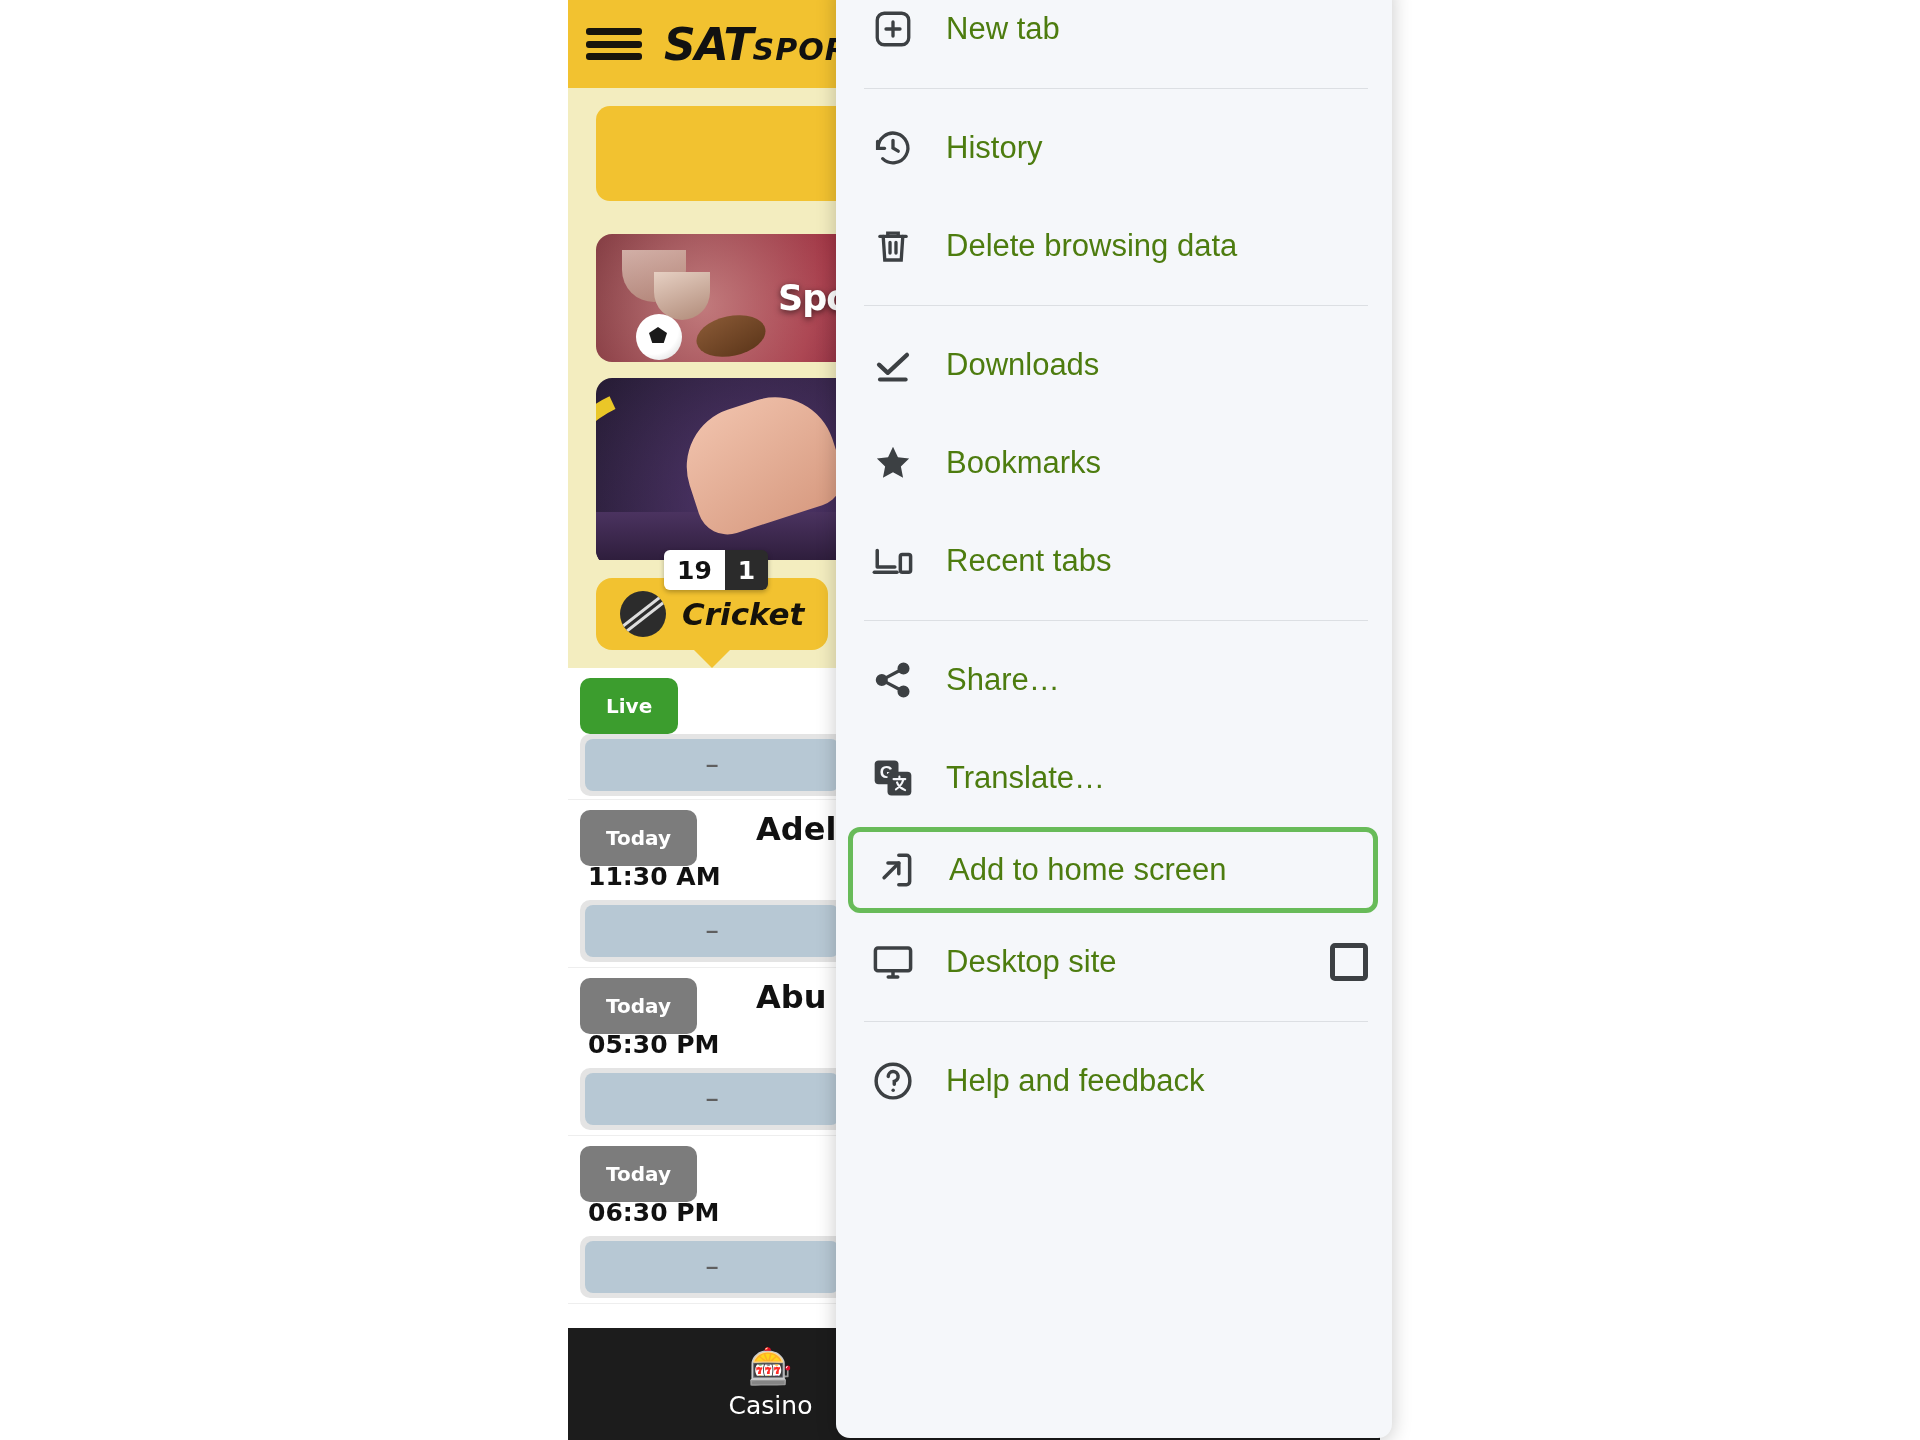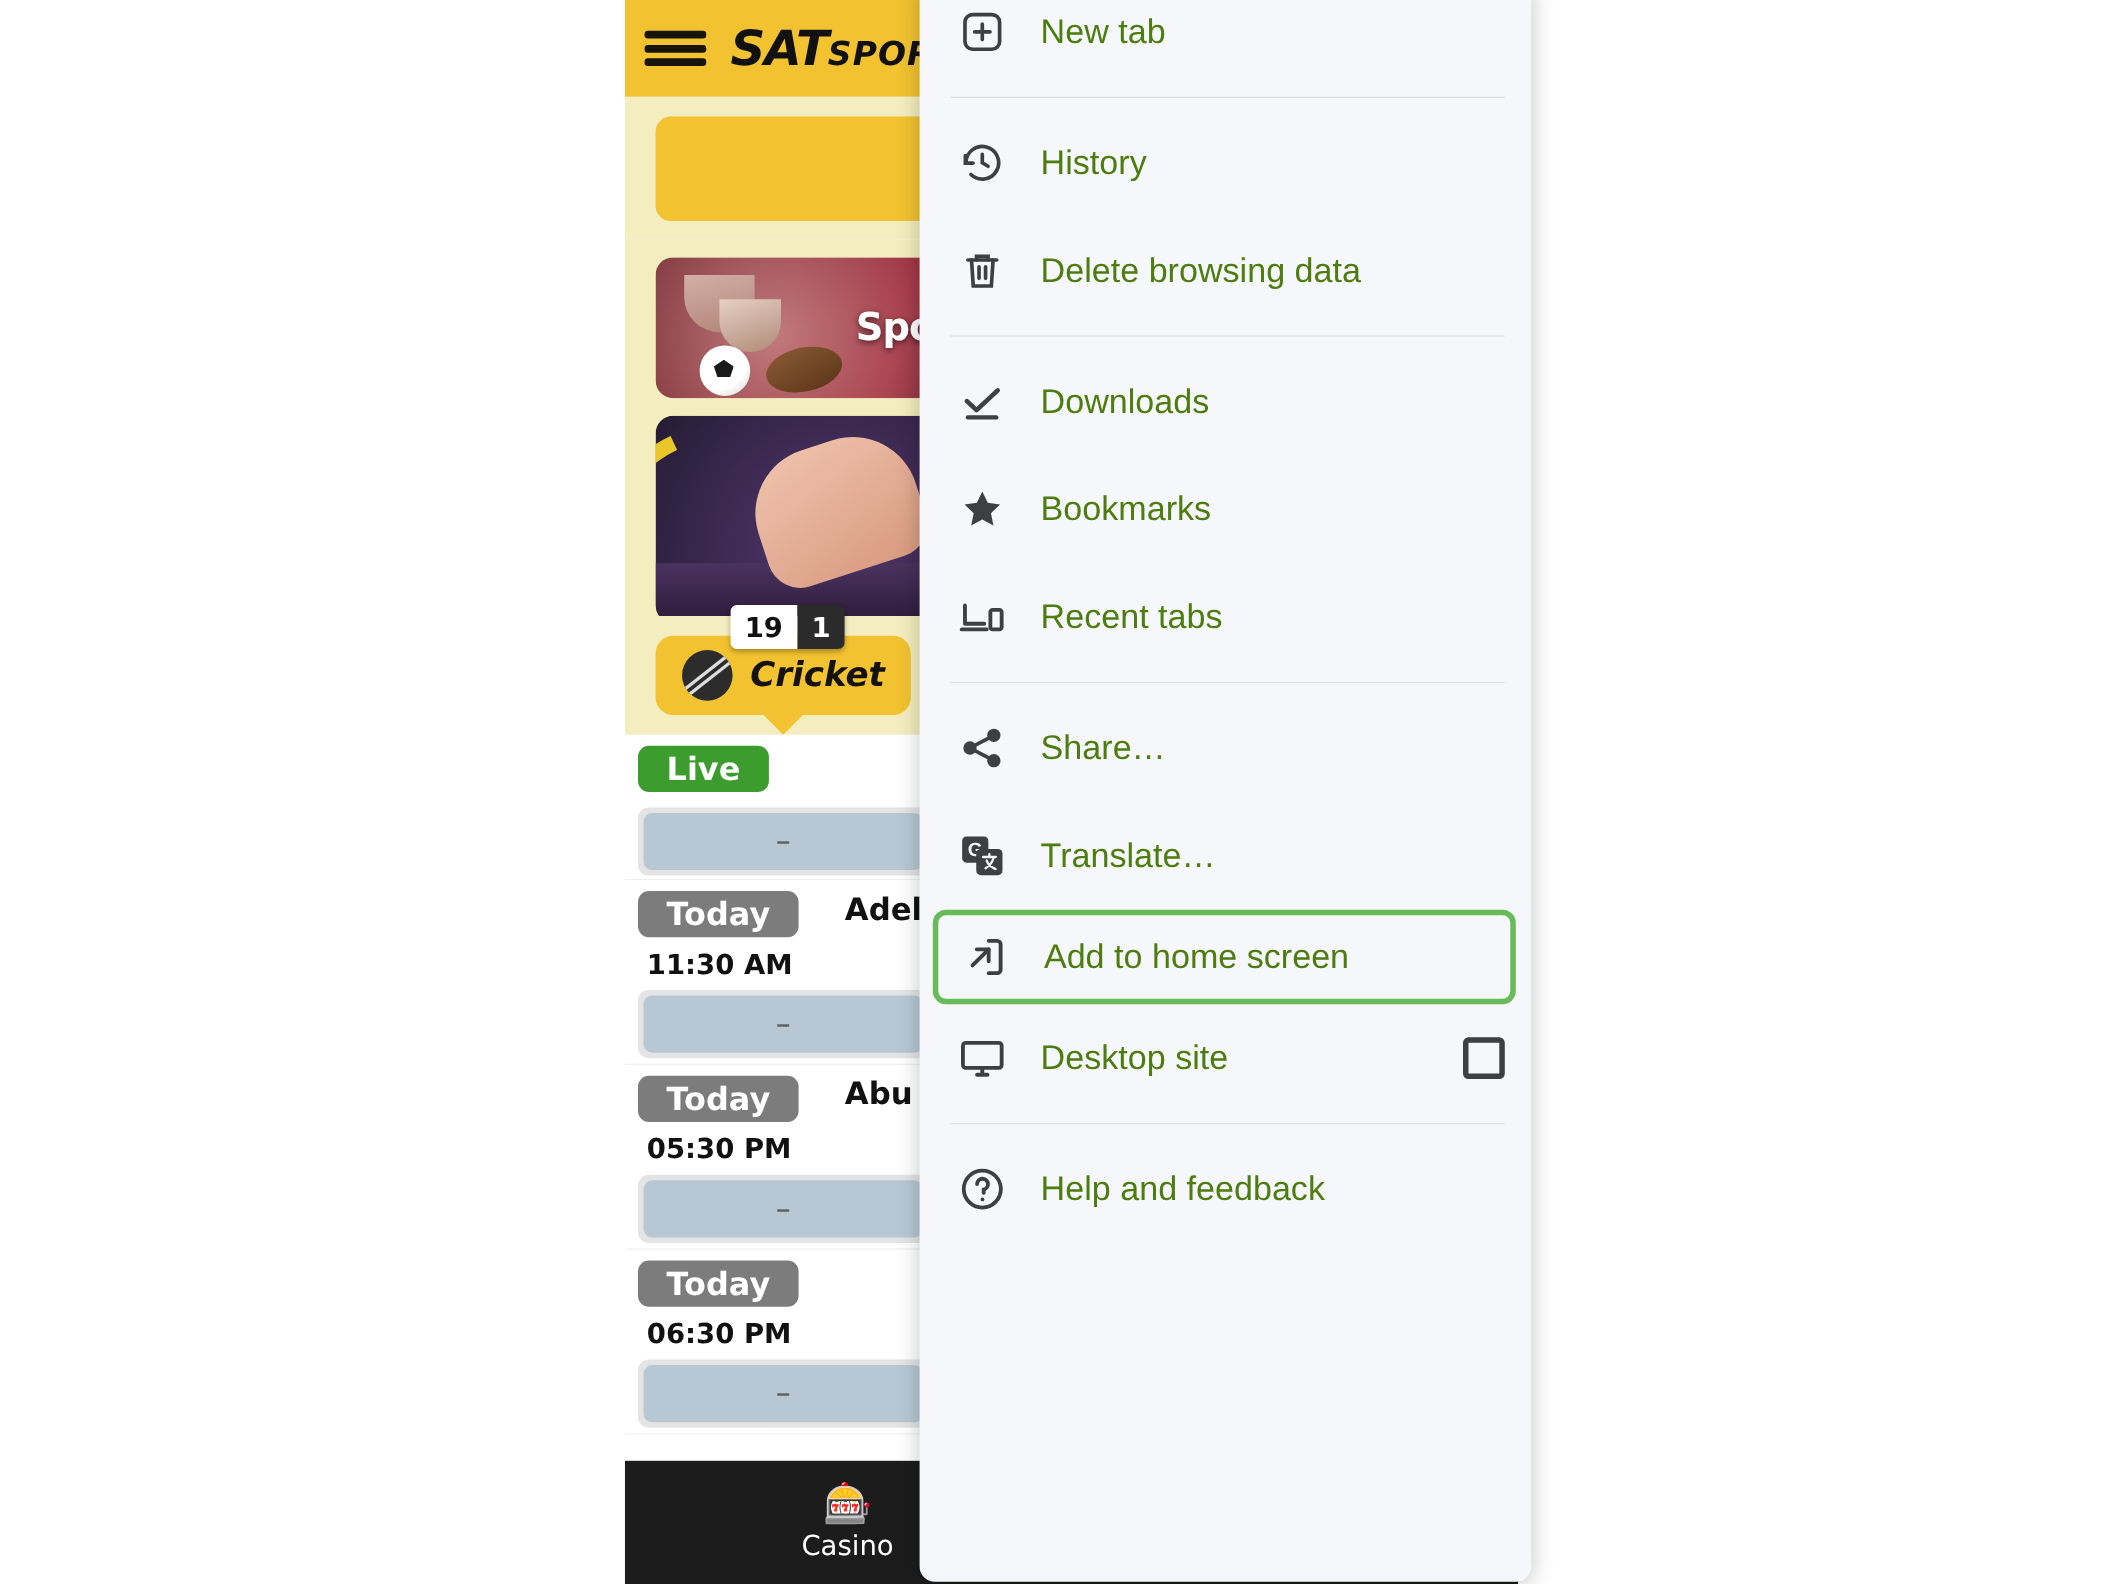--- a/index.html
+++ b/index.html
@@ -194,31 +194,31 @@
     padding:0 13px; display:flex; align-items:center; font-family:"DejaVu Sans",sans-serif;}
   .tabbadge .b{ background:#2b2b2b; color:#fff; font-size:25px; font-weight:700;
     padding:0 13px; display:flex; align-items:center; font-family:"DejaVu Sans",sans-serif;}
 
   .list-area {
     position:absolute; left:0; top:668px; width:812px; height:670px; background:#fff;
   }
   .match { position:relative; width:812px; border-bottom:1px solid #eee; }
   .chip {
     position:absolute; left:12px; top:10px;
-    border-radius:10px; color:#fff; font-size:29px; font-weight:600;
-    padding:4px 26px; font-family:"DejaVu Sans",sans-serif;
+    border-radius:10px; color:#fff; font-size:20px; font-weight:600;
+    padding:16px 26px; font-family:"DejaVu Sans",sans-serif;
   }
   .chip.live { background:#3c9d2e; }
   .chip.today { background:#7c7c7c; }
   .mtime {
     position:absolute; left:20px; top:62px; font-size:25px; font-weight:700; color:#111;
     font-family:"DejaVu Sans",sans-serif;
   }
   .mname {
-    position:absolute; left:200px; top:10px; font-size:28px; font-weight:800; color:#111;
+    position:absolute; left:188px; top:10px; font-size:32px; font-weight:800; color:#111;
     font-family:"DejaVu Sans",sans-serif; white-space:nowrap;
   }
   .odds {
     position:absolute; left:12px; width:780px; height:62px;
     background:#e4e4e4; border-radius:10px; display:flex; gap:4px; padding:5px;
   }
   .odds .cell { flex:1; border-radius:8px; display:flex; align-items:center; justify-content:center;
     color:#5f5f5f; font-size:22px; font-weight:700;}
   .odds .cell.blue { background:#b7c8d4; }
   .odds .cell.pink { background:#d7c0c8; }

